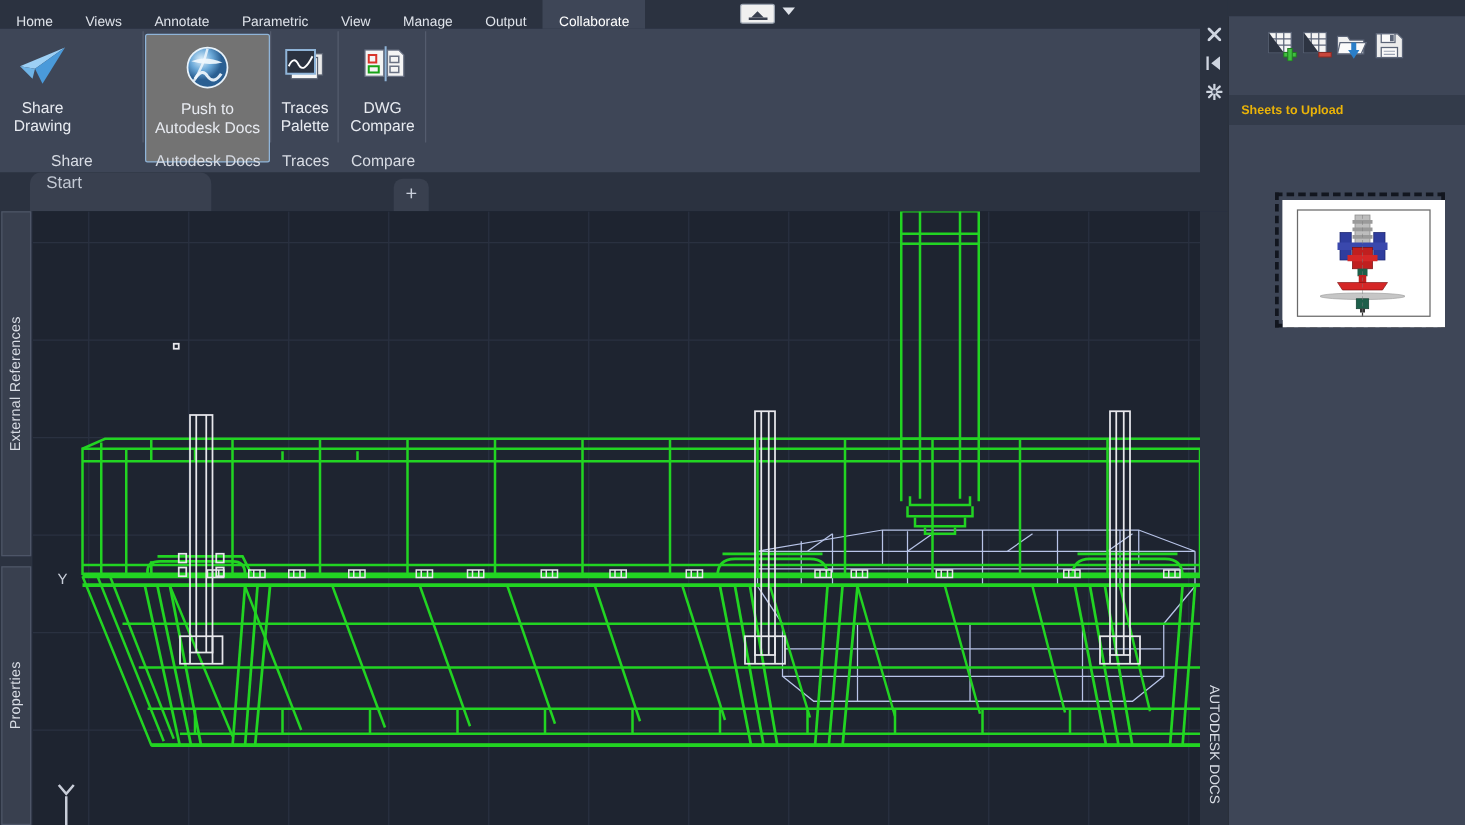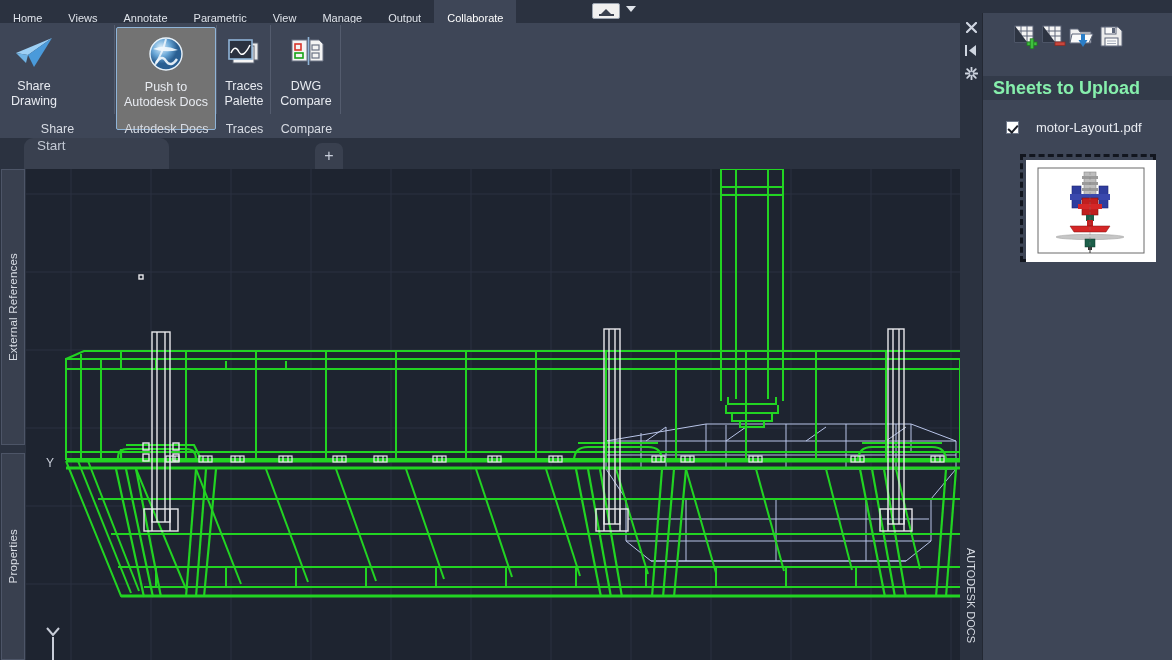--- a/index.html
+++ b/index.html
@@ -129,21 +129,21 @@
   .palette {
     position:absolute; left:982px; top:13px; width:190px; height:647px;
     background:#3e4657; border-left:1px solid #232833;
   }
   .ptoolbar { position:absolute; left:0; top:0; width:190px; height:48px; }
   .ptool { position:absolute; top:12px; width:26px; height:24px; }
   .phdr {
     position:absolute; left:0; top:63px; width:190px; height:24px;
     background:#333b4a; display:flex; align-items:center;
   }
-  .phdr span { font-size:18px; font-weight:bold; color:#86efac; margin-left:10px; }
+  .phdr span { font-size:10px; font-weight:bold; color:#eab308; margin-left:10px; }
   .prow {
     position:absolute; left:0; top:101px; width:190px; height:26px;
     display:flex; align-items:center;
   }
   .pcheck {
     width:13px; height:13px; margin-left:23px; background:#ffffff;
     border:1px solid #707a8c; position:relative;
   }
   .pcheck:after {
     content:""; position:absolute; left:3px; top:1px; width:4px; height:8px;
@@ -630,24 +630,20 @@
               <line x1="8" y1="18.5" x2="17" y2="18.5"></line>
           </g>
         </svg>
       </div>
     </div>
 
     <div class="phdr">
       <span>Sheets to Upload</span>
     </div>
 
-    <div class="prow">
-      <div class="pcheck"></div>
-      <div class="pname">motor-Layout1.pdf</div>
-    </div>
 
     <div class="pthumb">
       <div class="pthumb-inner">
         <svg width="130" height="102" viewBox="0 0 130 102">
           <rect x="0" y="0" width="130" height="102" fill="#ffffff"></rect>
           <rect x="12" y="8" width="106" height="85" fill="none" stroke="#6a6a6a" stroke-width="1"></rect>
 
           <g>
 
             <rect x="58" y="12" width="12" height="26" fill="#bdbdbd" stroke="#8a8a8a" stroke-width="0.6"></rect>

